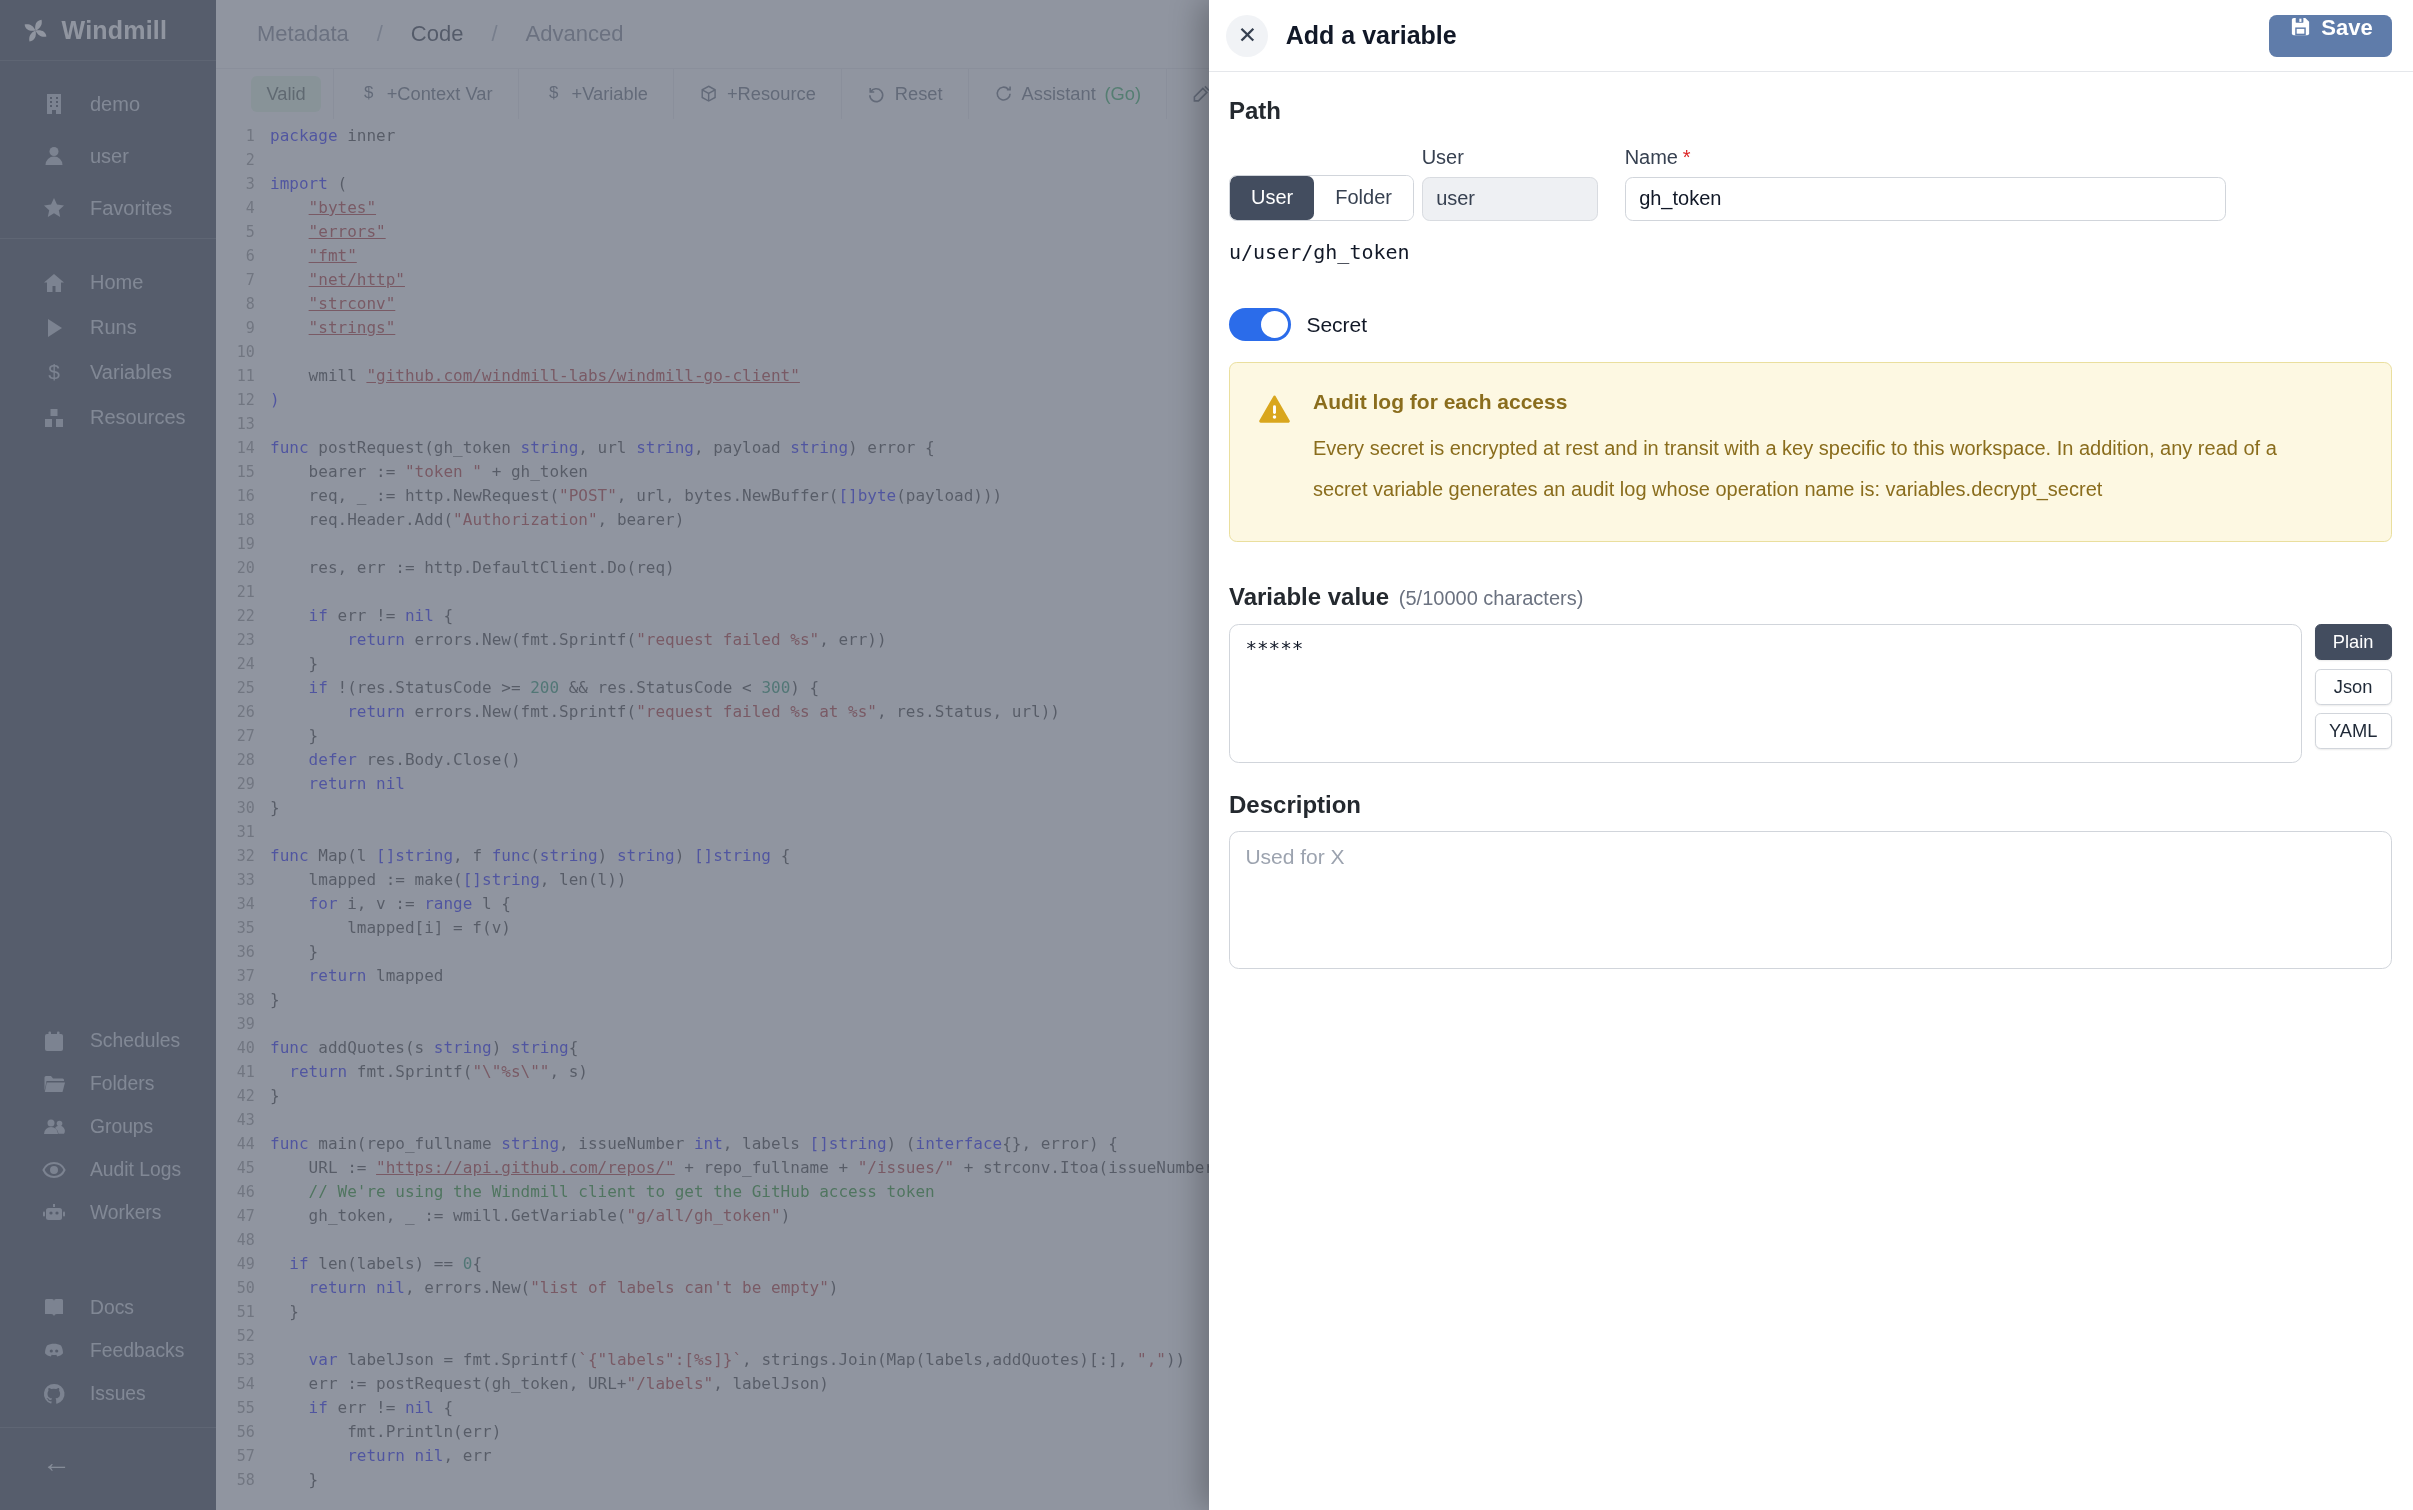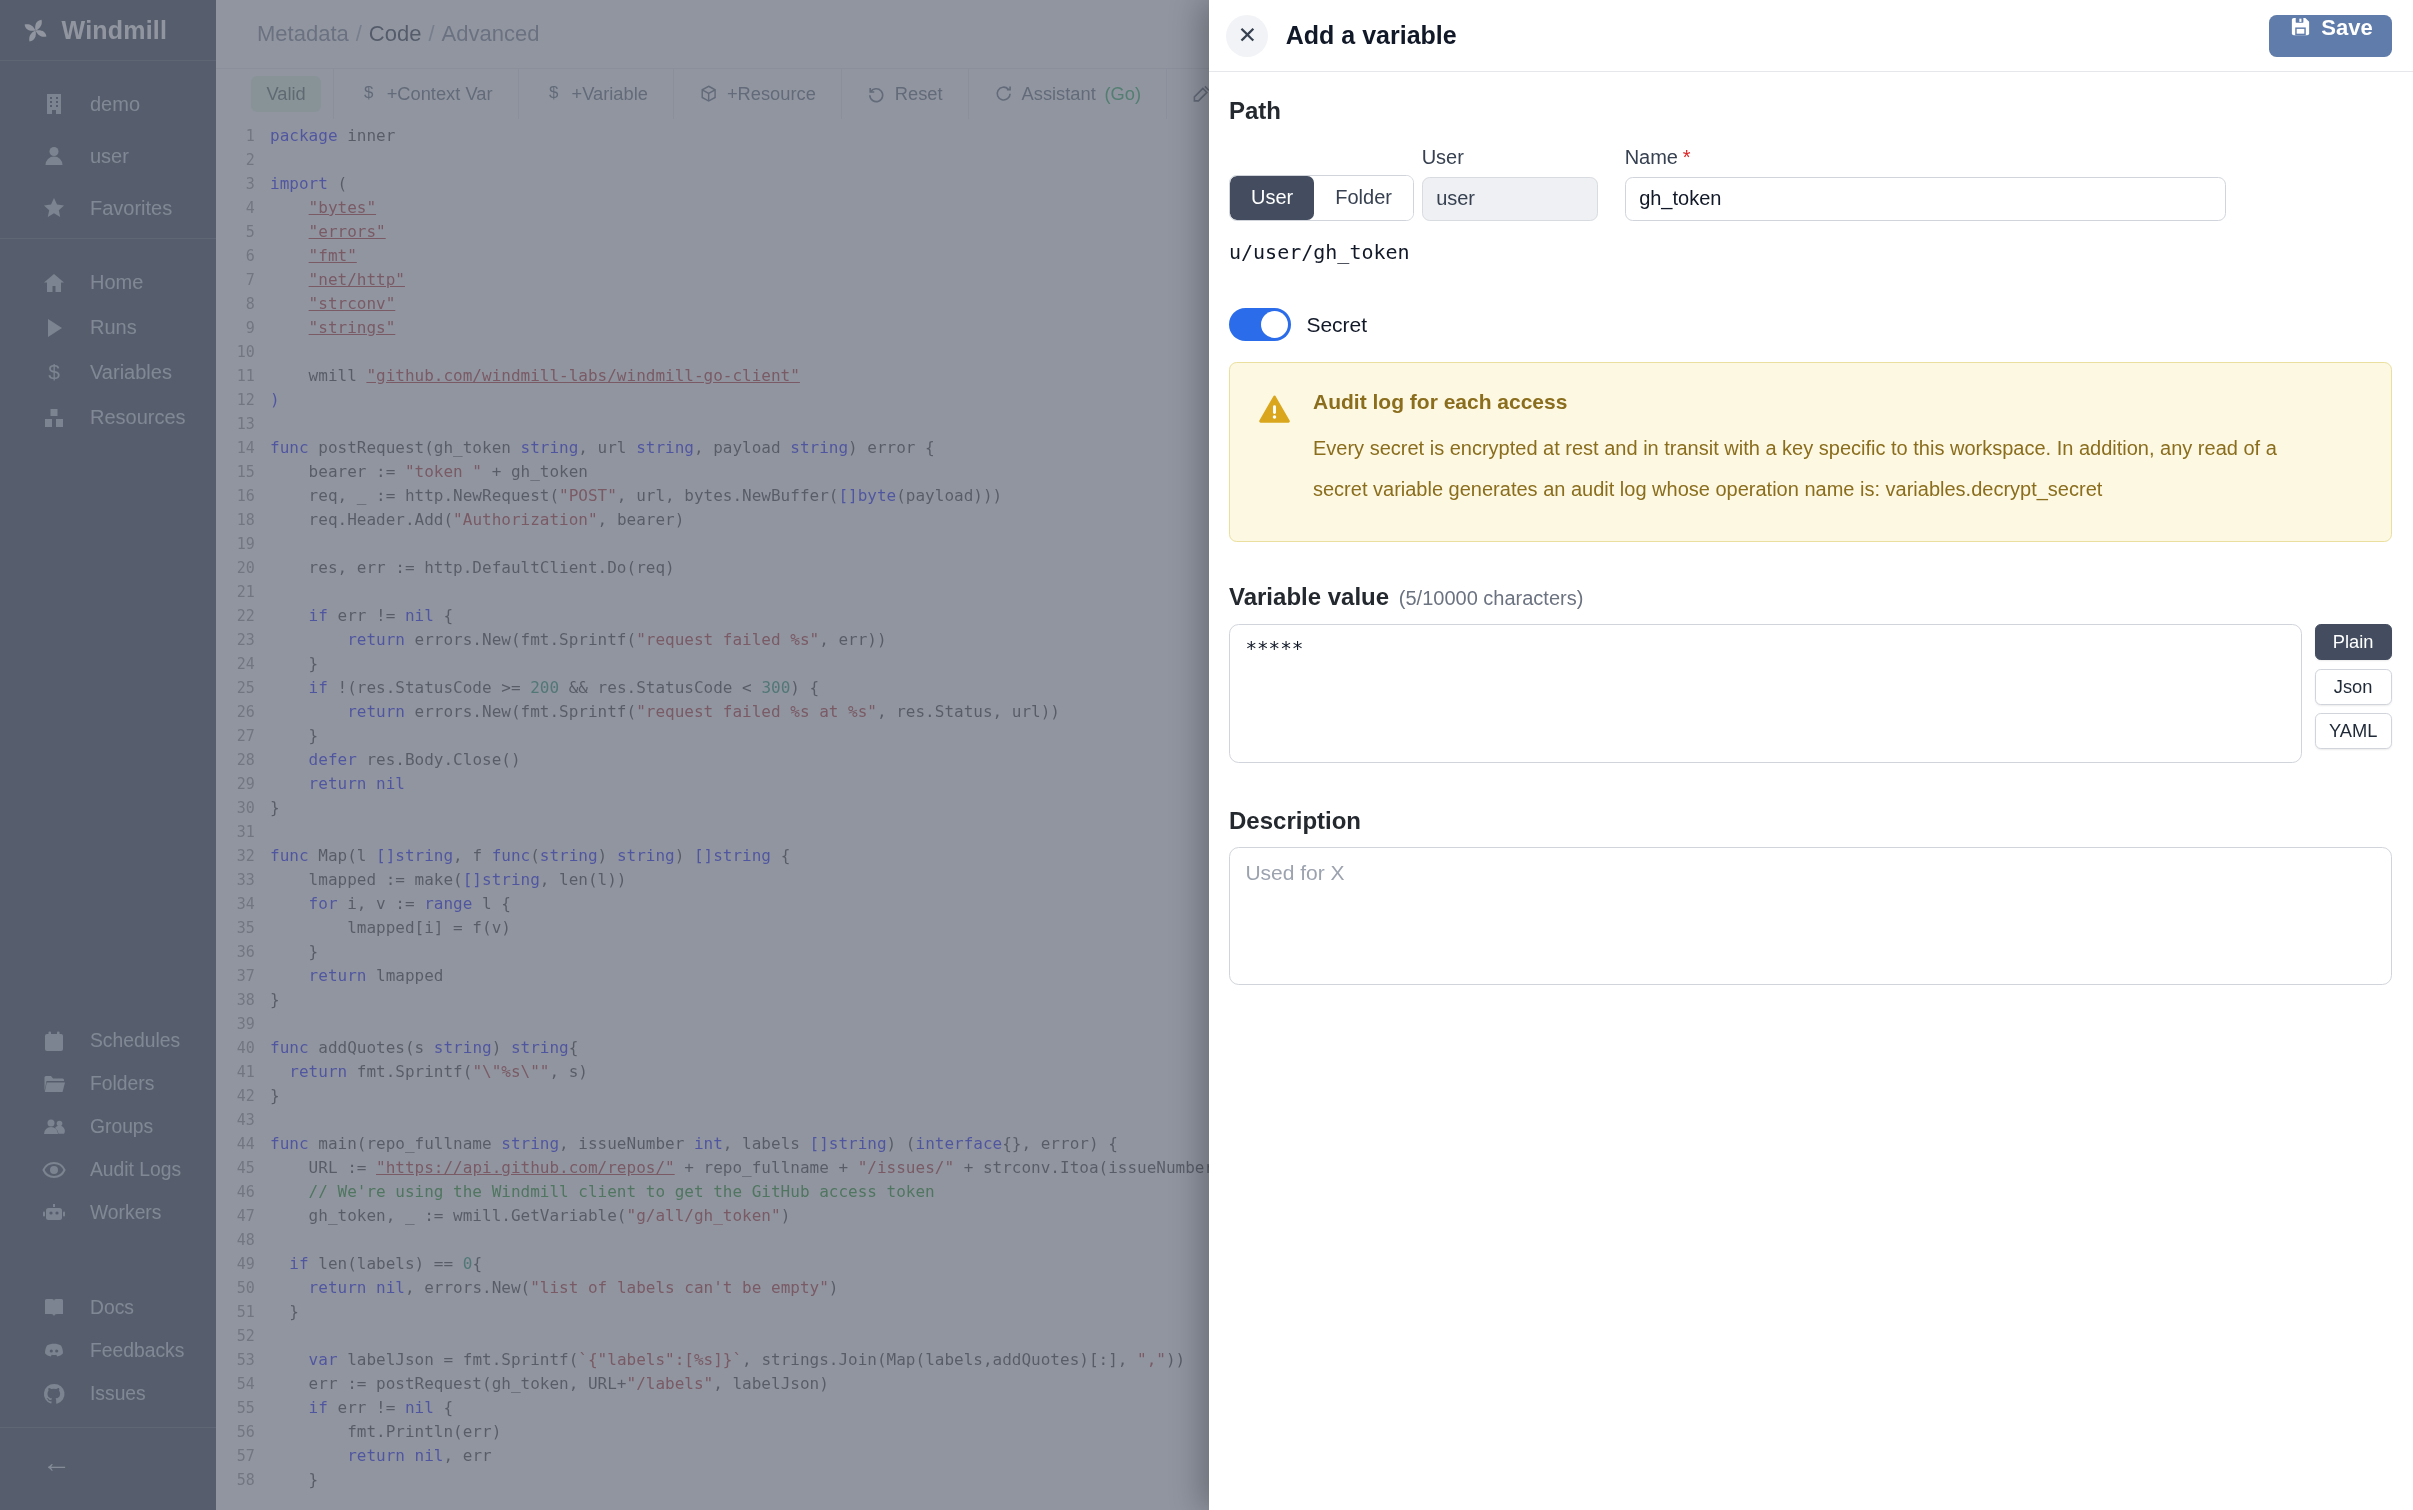--- a/index.html
+++ b/index.html
@@ -90,21 +90,21 @@
   .warn-ic svg{width:35px;height:35px}
   .warn-title{font-size:21px;font-weight:600;color:#8a6d1d}
   .warn-body{font-size:20px;color:#8a6d1d;line-height:41px;margin-top:13.5px;max-width:994px}
   .value-h{margin-top:41px;display:flex;align-items:baseline;gap:9.7px}
   .counter{font-size:20px;color:#6b7280;font-weight:400}
   .value-row{display:flex;align-items:flex-start;margin-top:13.5px}
   .value-box{width:1073px;height:139px;border:1px solid #d1d5db;border-radius:9.7px;box-sizing:border-box;padding:11.6px 15.4px;font-family:"DejaVu Sans Mono",monospace;font-size:19.3px;color:#111827;resize:none;outline:none}
   .fmt-col{display:flex;flex-direction:column;gap:8.7px;margin-left:12.6px}
   .fmt{width:77px;height:36px;font-size:18.3px;font-weight:500;border:1px solid #d1d5db;background:#fff;color:#1f2937;border-radius:5.8px;box-shadow:0 1px 1.9px rgba(0,0,0,.08);font-family:inherit;cursor:pointer}
   .fmt.active{background:#434d5f;color:#fff;border-color:#434d5f}
-  .desc-h{margin-top:44px}
+  .desc-h{margin-top:28px}
   .desc-box{margin-top:11.6px;width:100%;height:138px;border:1px solid #d1d5db;border-radius:9.7px;box-sizing:border-box;padding:13.5px 15.4px;font-size:21px;font-family:inherit;color:#111827;resize:none;outline:none;display:block}
   textarea::placeholder{color:#9ca3af}
 </style>
 </head>
 <body>
 
 <div class="app">
 
   <aside class="sidebar">
     <div class="logo-row">
@@ -263,21 +263,21 @@
         </div>
       </div>
     <hr class="side-div div-bottom">
     <div class="side-item collapse">
       <span>←</span>
     </div>
   </aside>
 
   <main>
     <div class="tabbar">
-      <span style="display:flex;gap:7px;align-items:center">
+      <span style="display:flex;gap:28px;align-items:center">
           <span class="tab">Metadata</span>
           <span class="tab-sep">/</span>
           <span class="tab active">Code</span>
           <span class="tab-sep">/</span>
           <span class="tab">Advanced</span>
         </span>
       <span class="path-chip">
         <span><svg viewBox="0 0 24 24">
               <path fill="currentColor" d="M3 21l1.2-4.5L15.4 5.3l3.3 3.3L7.5 19.8 3 21zM16.6 4.1l1.8-1.8 3.3 3.3-1.8 1.8z"></path>
             </svg></span>

